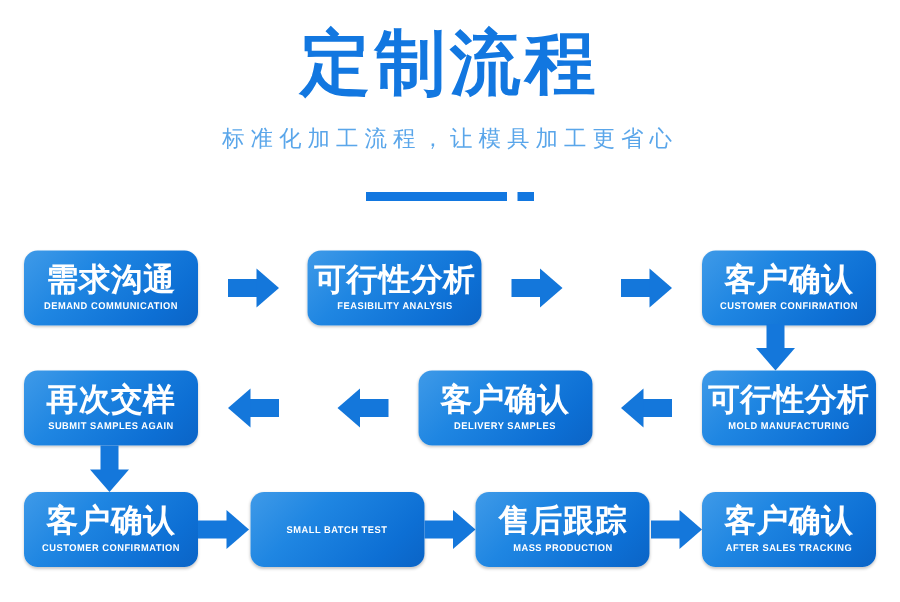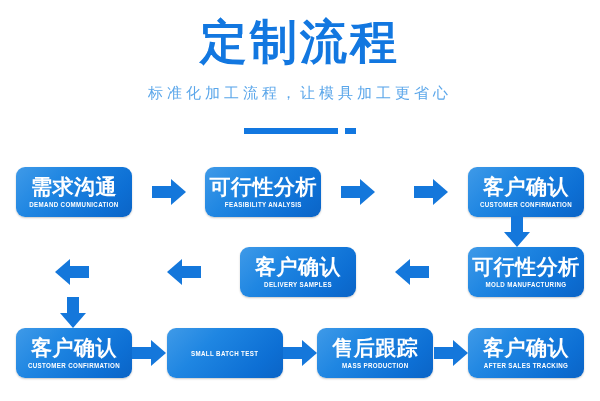--- a/index.html
+++ b/index.html
@@ -247,20 +247,24 @@
         <div class="box-cn">客户确认</div>
         <div class="box-en">CUSTOMER CONFIRMATION</div>
       </div>
 
       <div class="gap-right"></div>
     </div>
 
     <div class="row row-2">
       <div class="gap-left"></div>
 
+      <div class="box">
+        <div class="box-cn">再次交样</div>
+        <div class="box-en">SUBMIT SAMPLES AGAIN</div>
+      </div>
 
       <div class="arrow-cell">
         <div class="arrow-h left">
           <div class="shaft"></div>
             <div class="head"></div>
         </div>
       </div>
 
 
       <div class="arrow-cell">

